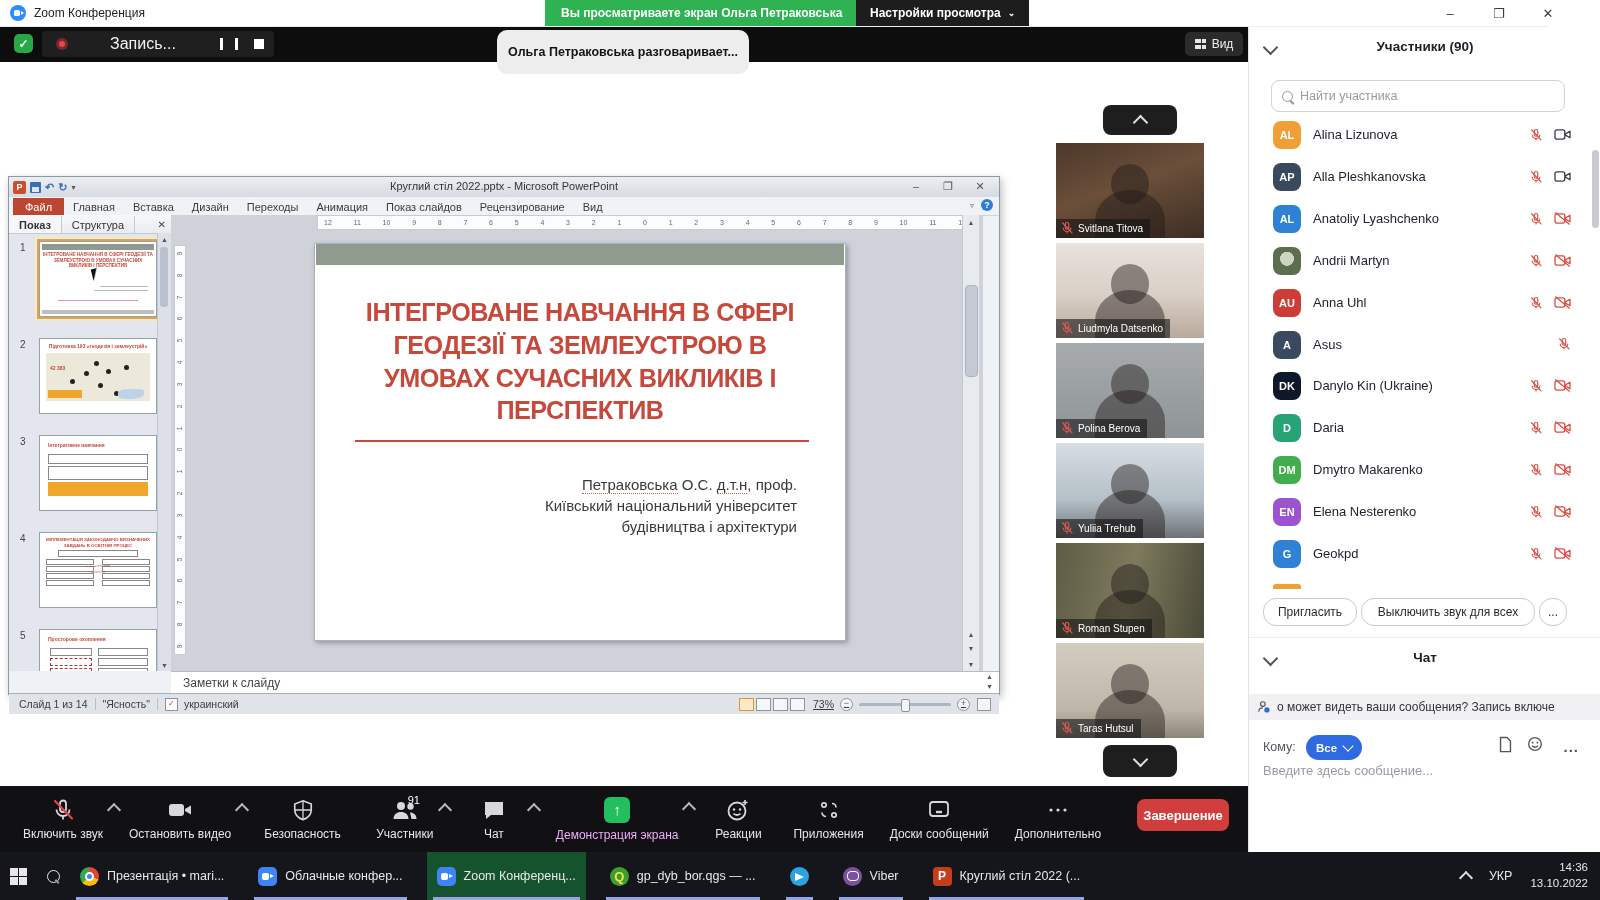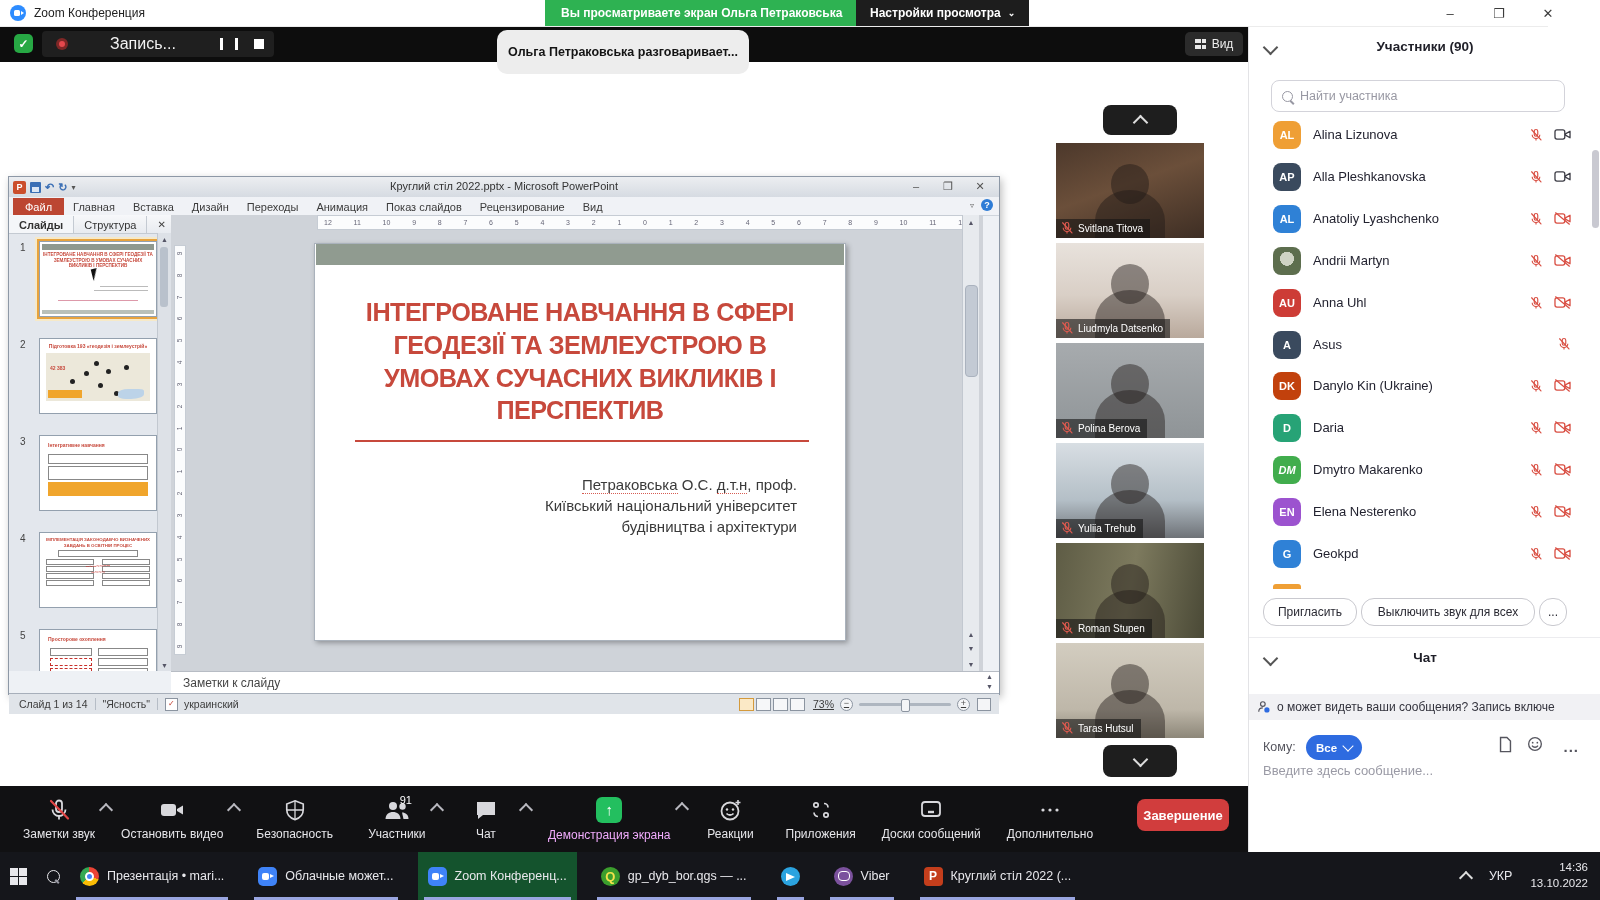--- a/index.html
+++ b/index.html
@@ -246,21 +246,21 @@
         <span class="rtab">Вид</span>
       </span>
   </div>
   <div id="ribbon-right">
     <span style="font-size:8px;color:#666;">▿</span>
     <span id="help-ic">?</span>
   </div>
 
   <div class="abs" id="pane">
     <div id="pane-tabs">
-      <div class="ptab active">Слайды</div>
+      <div class="ptab active">Показ</div>
       <div class="ptab">Структура</div>
       <div id="pane-close">✕</div>
     </div>
     <div id="thumbs">
         <div class="thumb sel" style="top: 8px;">
           <span class="tnum">1</span>
           <div class="tband"></div>
           <div class="ttitle" style="top:10px;font-size:4.6px;">ІНТЕГРОВАНЕ НАВЧАННЯ В СФЕРІ ГЕОДЕЗІЇ ТА ЗЕМЛЕУСТРОЮ В УМОВАХ СУЧАСНИХ ВИКЛИКІВ І ПЕРСПЕКТИВ</div>
       <div class="mini-line" style="right:8px;top:44px;width:48px;"></div>
           <div class="mini-line" style="right:8px;top:48px;width:54px;"></div>
@@ -602,21 +602,21 @@
         <div class="picons">
           <svg width="14" height="14" viewBox="0 0 24 24">
             <rect x="9" y="2.5" width="6" height="11.5" rx="3" fill="none" stroke="#d94f43" stroke-width="2"></rect>
             <path d="M5.5 11.5a6.5 6.5 0 0 0 13 0" fill="none" stroke="#d94f43" stroke-width="2"></path>
             <path d="M12 18v3.5" stroke="#d94f43" stroke-width="2"></path>
             <path d="M4.5 3l16 17.5" stroke="#d94f43" stroke-width="2" stroke-linecap="round"></path>
           </svg>
         </div>
       </div>
       <div class="prow" style="top: 365px;">
-        <div class="pav" style="background: #c2410c;">DK</div>
+        <div class="pav" style="background: #0f172a;">DK</div>
         <div class="pname">Danylo Kin (Ukraine)</div>
         <div class="picons">
           <svg width="14" height="14" viewBox="0 0 24 24">
             <rect x="9" y="2.5" width="6" height="11.5" rx="3" fill="none" stroke="#d94f43" stroke-width="2"></rect>
             <path d="M5.5 11.5a6.5 6.5 0 0 0 13 0" fill="none" stroke="#d94f43" stroke-width="2"></path>
             <path d="M12 18v3.5" stroke="#d94f43" stroke-width="2"></path>
             <path d="M4.5 3l16 17.5" stroke="#d94f43" stroke-width="2" stroke-linecap="round"></path>
           </svg>
           <svg width="17" height="15" viewBox="0 0 26 22">
             <rect x="1.5" y="4" width="15" height="14" rx="3" fill="none" stroke="#d94f43" stroke-width="2"></rect>
@@ -636,21 +636,21 @@
             <path d="M4.5 3l16 17.5" stroke="#d94f43" stroke-width="2" stroke-linecap="round"></path>
           </svg>
           <svg width="17" height="15" viewBox="0 0 26 22">
             <rect x="1.5" y="4" width="15" height="14" rx="3" fill="none" stroke="#d94f43" stroke-width="2"></rect>
             <path d="M17.5 10l7-4v10l-7-4z" fill="none" stroke="#d94f43" stroke-width="2" stroke-linejoin="round"></path>
             <path d="M2 2l22 18" stroke="#d94f43" stroke-width="2"></path>
           </svg>
         </div>
       </div>
       <div class="prow" style="top: 449px;">
-        <div class="pav" style="background: rgb(65, 173, 77); font-style: italic;">DM</div>
+        <div class="pav" style="background: rgb(65, 173, 77);">DM</div>
         <div class="pname">Dmytro Makarenko</div>
         <div class="picons">
           <svg width="14" height="14" viewBox="0 0 24 24">
             <rect x="9" y="2.5" width="6" height="11.5" rx="3" fill="none" stroke="#d94f43" stroke-width="2"></rect>
             <path d="M5.5 11.5a6.5 6.5 0 0 0 13 0" fill="none" stroke="#d94f43" stroke-width="2"></path>
             <path d="M12 18v3.5" stroke="#d94f43" stroke-width="2"></path>
             <path d="M4.5 3l16 17.5" stroke="#d94f43" stroke-width="2" stroke-linecap="round"></path>
           </svg>
           <svg width="17" height="15" viewBox="0 0 26 22">
             <rect x="1.5" y="4" width="15" height="14" rx="3" fill="none" stroke="#d94f43" stroke-width="2"></rect>
@@ -738,21 +738,21 @@
 </div>
 
 <div class="abs" id="toolbar">
   <div class="tbi">
     <svg width="24" height="24" viewBox="0 0 24 24">
         <rect x="9" y="2.5" width="6" height="11.5" rx="3" fill="none" stroke="#d8d8dc" stroke-width="1.8"></rect>
         <path d="M5.5 11.5a6.5 6.5 0 0 0 13 0" fill="none" stroke="#d8d8dc" stroke-width="1.8"></path>
         <path d="M12 18v3.5" stroke="#d8d8dc" stroke-width="1.8"></path>
         <path d="M4 3l17 17.5" stroke="#e04545" stroke-width="2.2" stroke-linecap="round"></path>
       </svg>
-    <span class="lab">Заметки звук</span>
+    <span class="lab">Включить звук</span>
     <span class="tb-chev"></span>
   </div>
   <div class="tbi">
     <svg width="26" height="24" viewBox="0 0 26 24">
         <rect x="2" y="6" width="15" height="12" rx="3" fill="#d8d8dc"></rect>
         <path d="M18 11l6-3.5v9L18 13z" fill="#d8d8dc"></path>
       </svg>
     <span class="lab">Остановить видео</span>
     <span class="tb-chev"></span>
   </div>
@@ -836,21 +836,21 @@
   <div class="tb-app">
     <span class="mag" style="border-color:#e8e8ec;width:11px;height:11px;"></span>
   </div>
   <span id="taskbar-apps-host" style="display:flex;height:48px;align-items:center;">
       <div class="tb-app open" style="margin-right: 14px;">
         <span class="chrome-ic"></span>
         <span>Презентація • mari...</span>
       </div>
       <div class="tb-app open" style="margin-right: 14px;">
         <span class="zoom-ic"></span>
-        <span>Облачные может...</span>
+        <span>Облачные конфер...</span>
       </div>
       <div class="tb-app open active" style="margin-right: 14px;">
         <span class="zoom-ic"></span>
         <span>Zoom Конференц...</span>
       </div>
       <div class="tb-app open" style="margin-right: 14px;">
         <span class="qgis-ic">Q</span>
         <span>gp_dyb_bor.qgs — ...</span>
       </div>
       <div class="tb-app open" style="margin-right: 14px;">

